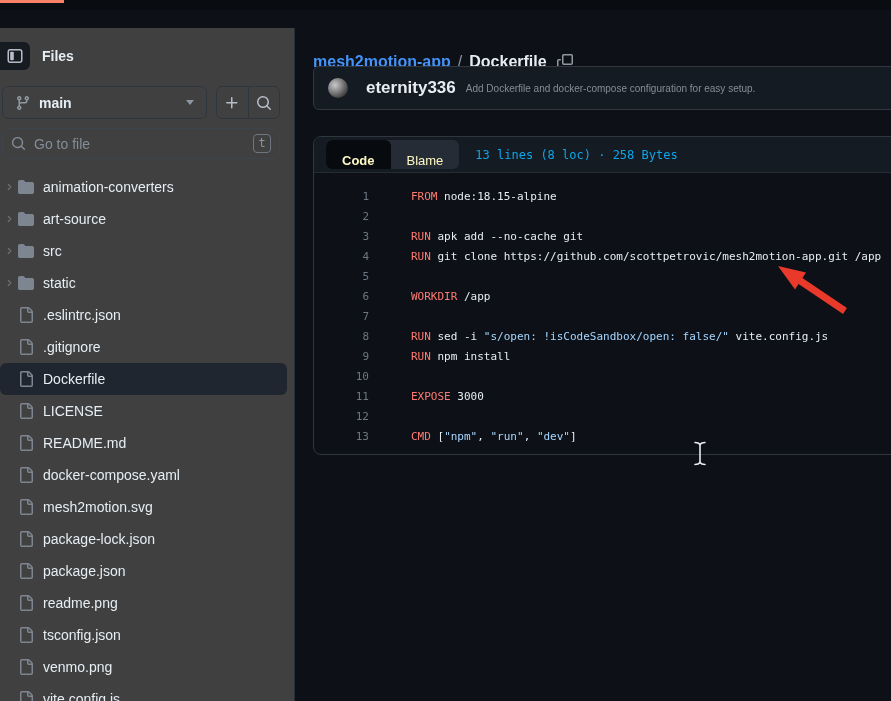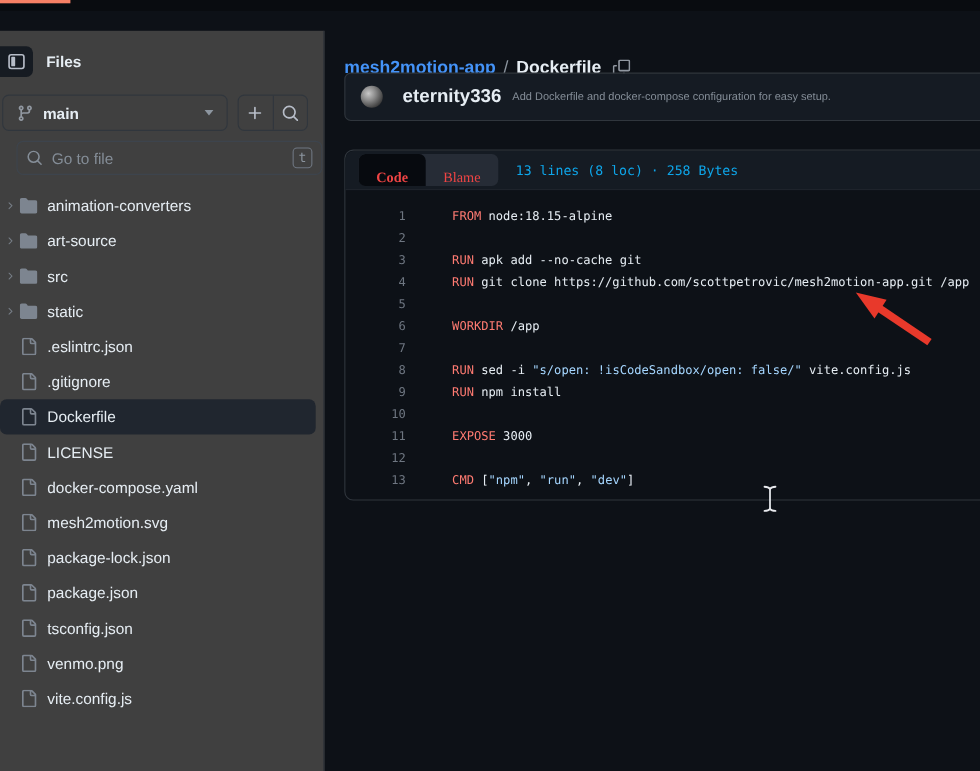--- a/index.html
+++ b/index.html
@@ -21,21 +21,21 @@
   .files-label { margin-left:12px; font-size:14px; font-weight:700; color:#e6edf3; }
 
   .branch-row { position:absolute; left:2px; top:58px; width:285px; height:33px; display:flex; }
   .branch-btn { width:205px; height:33px; display:flex; align-items:center; gap:8px; padding:0 12px; background:transparent; border:1px solid #30363d; border-radius:6px; color:#e6edf3; cursor:pointer; }
   .branch-name { font-size:14px; font-weight:600; flex:1; text-align:left; }
   .caret-down { width:0; height:0; border-left:4px solid transparent; border-right:4px solid transparent; border-top:5px solid #8d96a0; }
   .btn-group { margin-left:9px; width:64px; height:33px; display:flex; border:1px solid #30363d; border-radius:6px; overflow:hidden; }
   .group-btn { width:32px; height:31px; display:flex; align-items:center; justify-content:center; background:transparent; border:none; cursor:pointer; }
   .group-btn + .group-btn { border-left:1px solid #30363d; }
 
-  .goto-wrap { position:absolute; left:2px; top:100px; width:278px; height:31px; border:1px solid #3d444d; border-radius:6px; display:flex; align-items:center; padding:0 8px; background:transparent;margin-left:13px; }
+  .goto-wrap { position:absolute; left:2px; top:100px; width:278px; height:31px; border:1px solid #3d444d; border-radius:6px; display:flex; align-items:center; padding:0 8px; background:transparent; }
   .goto-input { flex:1; background:transparent; border:none; outline:none; margin-left:8px; font-size:14px; color:#e6edf3; font-family:"Liberation Sans",sans-serif; }
   .goto-input::placeholder { color:#848d97; }
   .key-hint { width:18px; height:19px; border:1px solid #6e7681; border-radius:4px; color:#8b949e; font-size:12px; line-height:17px; text-align:center; font-family:"DejaVu Sans Mono", monospace; }
 
   .file-tree { position:absolute; left:0; top:143px; width:287px; }
   .tree-row { height:32px; display:flex; align-items:center; border-radius:6px; padding-left:2px; cursor:pointer; }
   .tree-row.selected { background:#20262f; }
   .tree-chev { width:14px; display:flex; align-items:center; justify-content:center; color:#767d86; }
   .tree-icon { width:16px; height:16px; margin-left:2px; flex:none; }
   .tree-label { margin-left:9px; font-size:14px; color:#e6edf3; white-space:nowrap; }
@@ -50,21 +50,21 @@
 
   .commit-bar { position:absolute; left:17px; top:56px; width:600px; height:44px; background:#151b23; border:1px solid #30363d; border-radius:6px; display:flex; align-items:center; padding:0 14px; }
   .avatar { width:20px; height:20px; border-radius:50%; flex:none;
     background:radial-gradient(circle at 35% 35%, #c8c8c8 0%, #8a8a8a 35%, #3c3c3c 75%, #202020 100%); cursor:pointer; }
   .commit-author { margin-left:18px; font-size:17px; font-weight:700; color:#e6edf3; cursor:pointer; }
   .commit-msg { margin-left:10px; font-size:10px; color:#848d97; white-space:nowrap; cursor:pointer; }
 
   .code-card { position:absolute; left:17px; top:126px; width:600px; height:319px; border:1px solid #30363d; border-radius:8px; background:#0d1117; }
   .code-header { height:36px; background:#151b23; border-bottom:1px solid #262c34; border-radius:8px 8px 0 0; display:flex; align-items:center; padding:0 12px; }
   .seg-control { display:flex; background:#262c36; border-radius:6px; padding:0; height:29px; overflow:hidden; }
-  .seg { height:41px; display:flex; align-items:center; justify-content:center; font-size:13px; color:#ef4444; border:none; background:transparent; cursor:pointer; padding:0 16px;font-family:Liberation Serif, serif; }
+  .seg { height:41px; display:flex; align-items:center; justify-content:center; font-size:13px; color:#fef9c3; border:none; background:transparent; cursor:pointer; padding:0 16px; }
   .seg.active { background:#070a0f; border-radius:6px; font-weight:700; }
   .code-meta { margin-left:16px; font-size:12px; color:#0ea5e9; font-family:"DejaVu Sans Mono", monospace; }
 
   .code-body { padding-top:13px; font-family:"DejaVu Sans Mono", monospace; font-size:11px; }
   .code-line { height:20px; display:flex; align-items:center; white-space:pre; }
   .ln { width:55px; flex:none; text-align:right; color:#6e7681; cursor:pointer; }
   .lc { margin-left:42px; }
   .tok-kw { color:var(--kw,#ff7b72);margin-top:47px; }
   .tok-pl { color:#e6edf3; }
   .tok-str { color:var(--str,#a5d6ff); }
@@ -191,20 +191,27 @@
         <svg class="tree-icon" viewBox="0 0 16 16" fill="#7d8590">
           <path d="M2 1.75C2 .784 2.784 0 3.75 0h6.586c.464 0 .909.184 1.237.513l2.914 2.914c.329.328.513.773.513 1.237v9.586A1.75 1.75 0 0 1 13.25 16h-9.5A1.75 1.75 0 0 1 2 14.25Zm1.75-.25a.25.25 0 0 0-.25.25v12.5c0 .138.112.25.25.25h9.5a.25.25 0 0 0 .25-.25V6h-2.75A1.75 1.75 0 0 1 9 4.25V1.5Zm6.75.062V4.25c0 .138.112.25.25.25h2.688l-.011-.013-2.914-2.914-.013-.011Z"></path>
         </svg>
         <span class="tree-label">LICENSE</span>
       </div>
       <div class="tree-row">
         <span class="tree-chev"></span>
         <svg class="tree-icon" viewBox="0 0 16 16" fill="#7d8590">
           <path d="M2 1.75C2 .784 2.784 0 3.75 0h6.586c.464 0 .909.184 1.237.513l2.914 2.914c.329.328.513.773.513 1.237v9.586A1.75 1.75 0 0 1 13.25 16h-9.5A1.75 1.75 0 0 1 2 14.25Zm1.75-.25a.25.25 0 0 0-.25.25v12.5c0 .138.112.25.25.25h9.5a.25.25 0 0 0 .25-.25V6h-2.75A1.75 1.75 0 0 1 9 4.25V1.5Zm6.75.062V4.25c0 .138.112.25.25.25h2.688l-.011-.013-2.914-2.914-.013-.011Z"></path>
         </svg>
+        <span class="tree-label">README.md</span>
+      </div>
+      <div class="tree-row">
+        <span class="tree-chev"></span>
+        <svg class="tree-icon" viewBox="0 0 16 16" fill="#7d8590">
+          <path d="M2 1.75C2 .784 2.784 0 3.75 0h6.586c.464 0 .909.184 1.237.513l2.914 2.914c.329.328.513.773.513 1.237v9.586A1.75 1.75 0 0 1 13.25 16h-9.5A1.75 1.75 0 0 1 2 14.25Zm1.75-.25a.25.25 0 0 0-.25.25v12.5c0 .138.112.25.25.25h9.5a.25.25 0 0 0 .25-.25V6h-2.75A1.75 1.75 0 0 1 9 4.25V1.5Zm6.75.062V4.25c0 .138.112.25.25.25h2.688l-.011-.013-2.914-2.914-.013-.011Z"></path>
+        </svg>
         <span class="tree-label">docker-compose.yaml</span>
       </div>
       <div class="tree-row">
         <span class="tree-chev"></span>
         <svg class="tree-icon" viewBox="0 0 16 16" fill="#7d8590">
           <path d="M2 1.75C2 .784 2.784 0 3.75 0h6.586c.464 0 .909.184 1.237.513l2.914 2.914c.329.328.513.773.513 1.237v9.586A1.75 1.75 0 0 1 13.25 16h-9.5A1.75 1.75 0 0 1 2 14.25Zm1.75-.25a.25.25 0 0 0-.25.25v12.5c0 .138.112.25.25.25h9.5a.25.25 0 0 0 .25-.25V6h-2.75A1.75 1.75 0 0 1 9 4.25V1.5Zm6.75.062V4.25c0 .138.112.25.25.25h2.688l-.011-.013-2.914-2.914-.013-.011Z"></path>
         </svg>
         <span class="tree-label">mesh2motion.svg</span>
       </div>
       <div class="tree-row">
@@ -213,20 +220,27 @@
           <path d="M2 1.75C2 .784 2.784 0 3.75 0h6.586c.464 0 .909.184 1.237.513l2.914 2.914c.329.328.513.773.513 1.237v9.586A1.75 1.75 0 0 1 13.25 16h-9.5A1.75 1.75 0 0 1 2 14.25Zm1.75-.25a.25.25 0 0 0-.25.25v12.5c0 .138.112.25.25.25h9.5a.25.25 0 0 0 .25-.25V6h-2.75A1.75 1.75 0 0 1 9 4.25V1.5Zm6.75.062V4.25c0 .138.112.25.25.25h2.688l-.011-.013-2.914-2.914-.013-.011Z"></path>
         </svg>
         <span class="tree-label">package-lock.json</span>
       </div>
       <div class="tree-row">
         <span class="tree-chev"></span>
         <svg class="tree-icon" viewBox="0 0 16 16" fill="#7d8590">
           <path d="M2 1.75C2 .784 2.784 0 3.75 0h6.586c.464 0 .909.184 1.237.513l2.914 2.914c.329.328.513.773.513 1.237v9.586A1.75 1.75 0 0 1 13.25 16h-9.5A1.75 1.75 0 0 1 2 14.25Zm1.75-.25a.25.25 0 0 0-.25.25v12.5c0 .138.112.25.25.25h9.5a.25.25 0 0 0 .25-.25V6h-2.75A1.75 1.75 0 0 1 9 4.25V1.5Zm6.75.062V4.25c0 .138.112.25.25.25h2.688l-.011-.013-2.914-2.914-.013-.011Z"></path>
         </svg>
         <span class="tree-label">package.json</span>
+      </div>
+      <div class="tree-row">
+        <span class="tree-chev"></span>
+        <svg class="tree-icon" viewBox="0 0 16 16" fill="#7d8590">
+          <path d="M2 1.75C2 .784 2.784 0 3.75 0h6.586c.464 0 .909.184 1.237.513l2.914 2.914c.329.328.513.773.513 1.237v9.586A1.75 1.75 0 0 1 13.25 16h-9.5A1.75 1.75 0 0 1 2 14.25Zm1.75-.25a.25.25 0 0 0-.25.25v12.5c0 .138.112.25.25.25h9.5a.25.25 0 0 0 .25-.25V6h-2.75A1.75 1.75 0 0 1 9 4.25V1.5Zm6.75.062V4.25c0 .138.112.25.25.25h2.688l-.011-.013-2.914-2.914-.013-.011Z"></path>
+        </svg>
+        <span class="tree-label">readme.png</span>
       </div>
       <div class="tree-row">
         <span class="tree-chev"></span>
         <svg class="tree-icon" viewBox="0 0 16 16" fill="#7d8590">
           <path d="M2 1.75C2 .784 2.784 0 3.75 0h6.586c.464 0 .909.184 1.237.513l2.914 2.914c.329.328.513.773.513 1.237v9.586A1.75 1.75 0 0 1 13.25 16h-9.5A1.75 1.75 0 0 1 2 14.25Zm1.75-.25a.25.25 0 0 0-.25.25v12.5c0 .138.112.25.25.25h9.5a.25.25 0 0 0 .25-.25V6h-2.75A1.75 1.75 0 0 1 9 4.25V1.5Zm6.75.062V4.25c0 .138.112.25.25.25h2.688l-.011-.013-2.914-2.914-.013-.011Z"></path>
         </svg>
         <span class="tree-label">tsconfig.json</span>
       </div>
       <div class="tree-row">
         <span class="tree-chev"></span>

